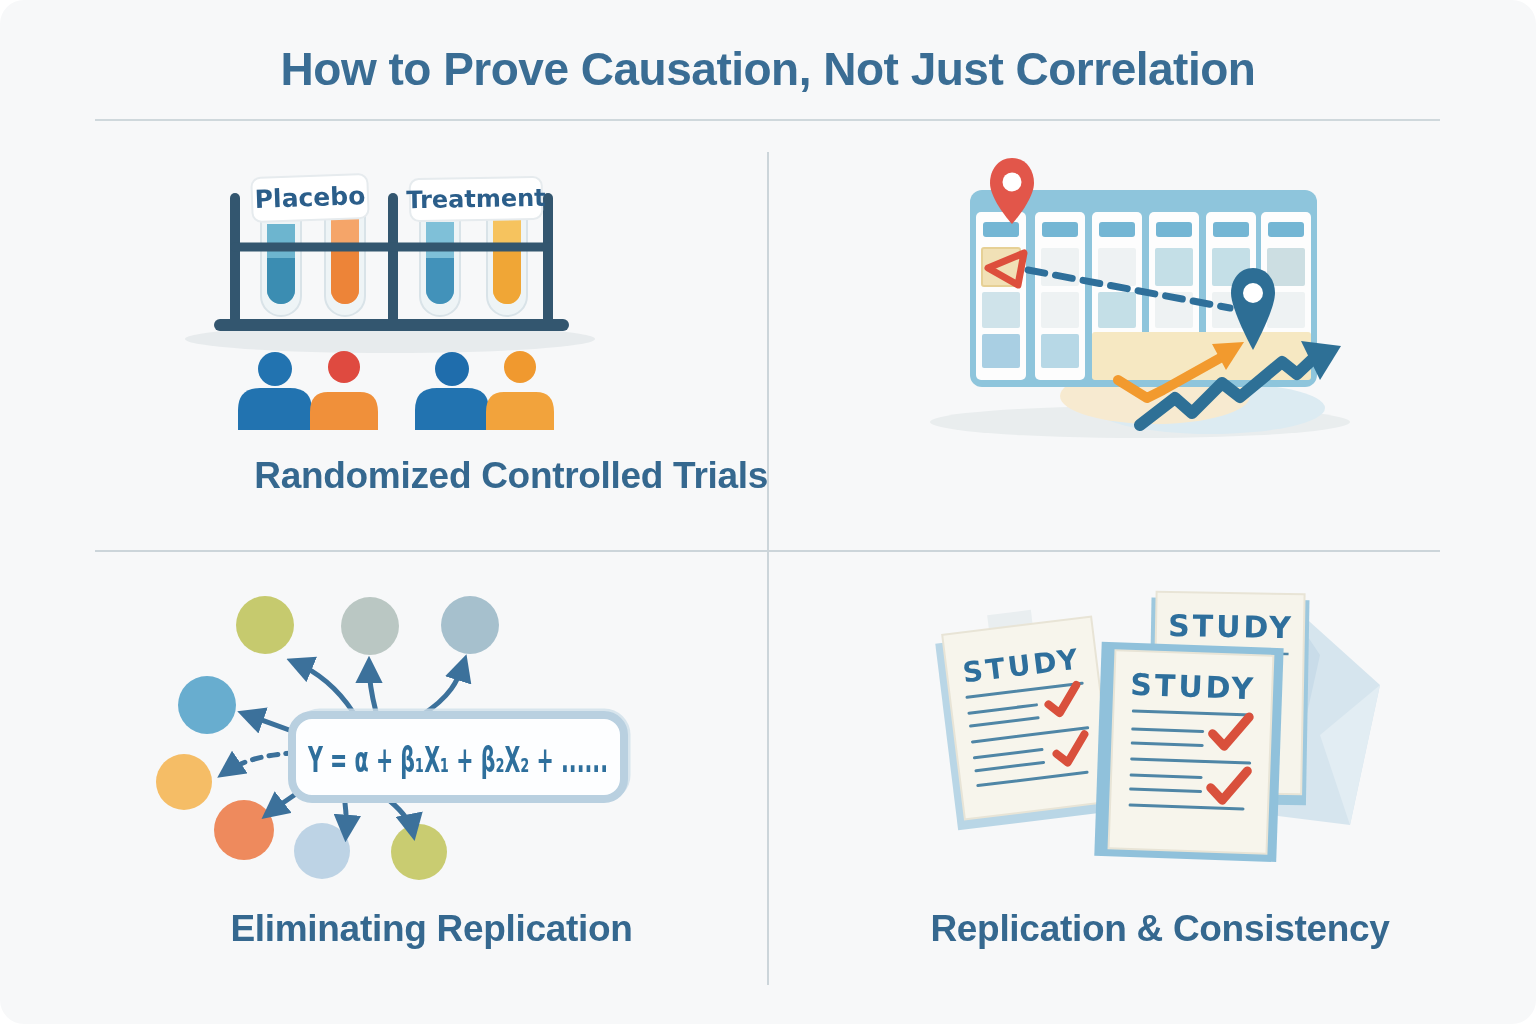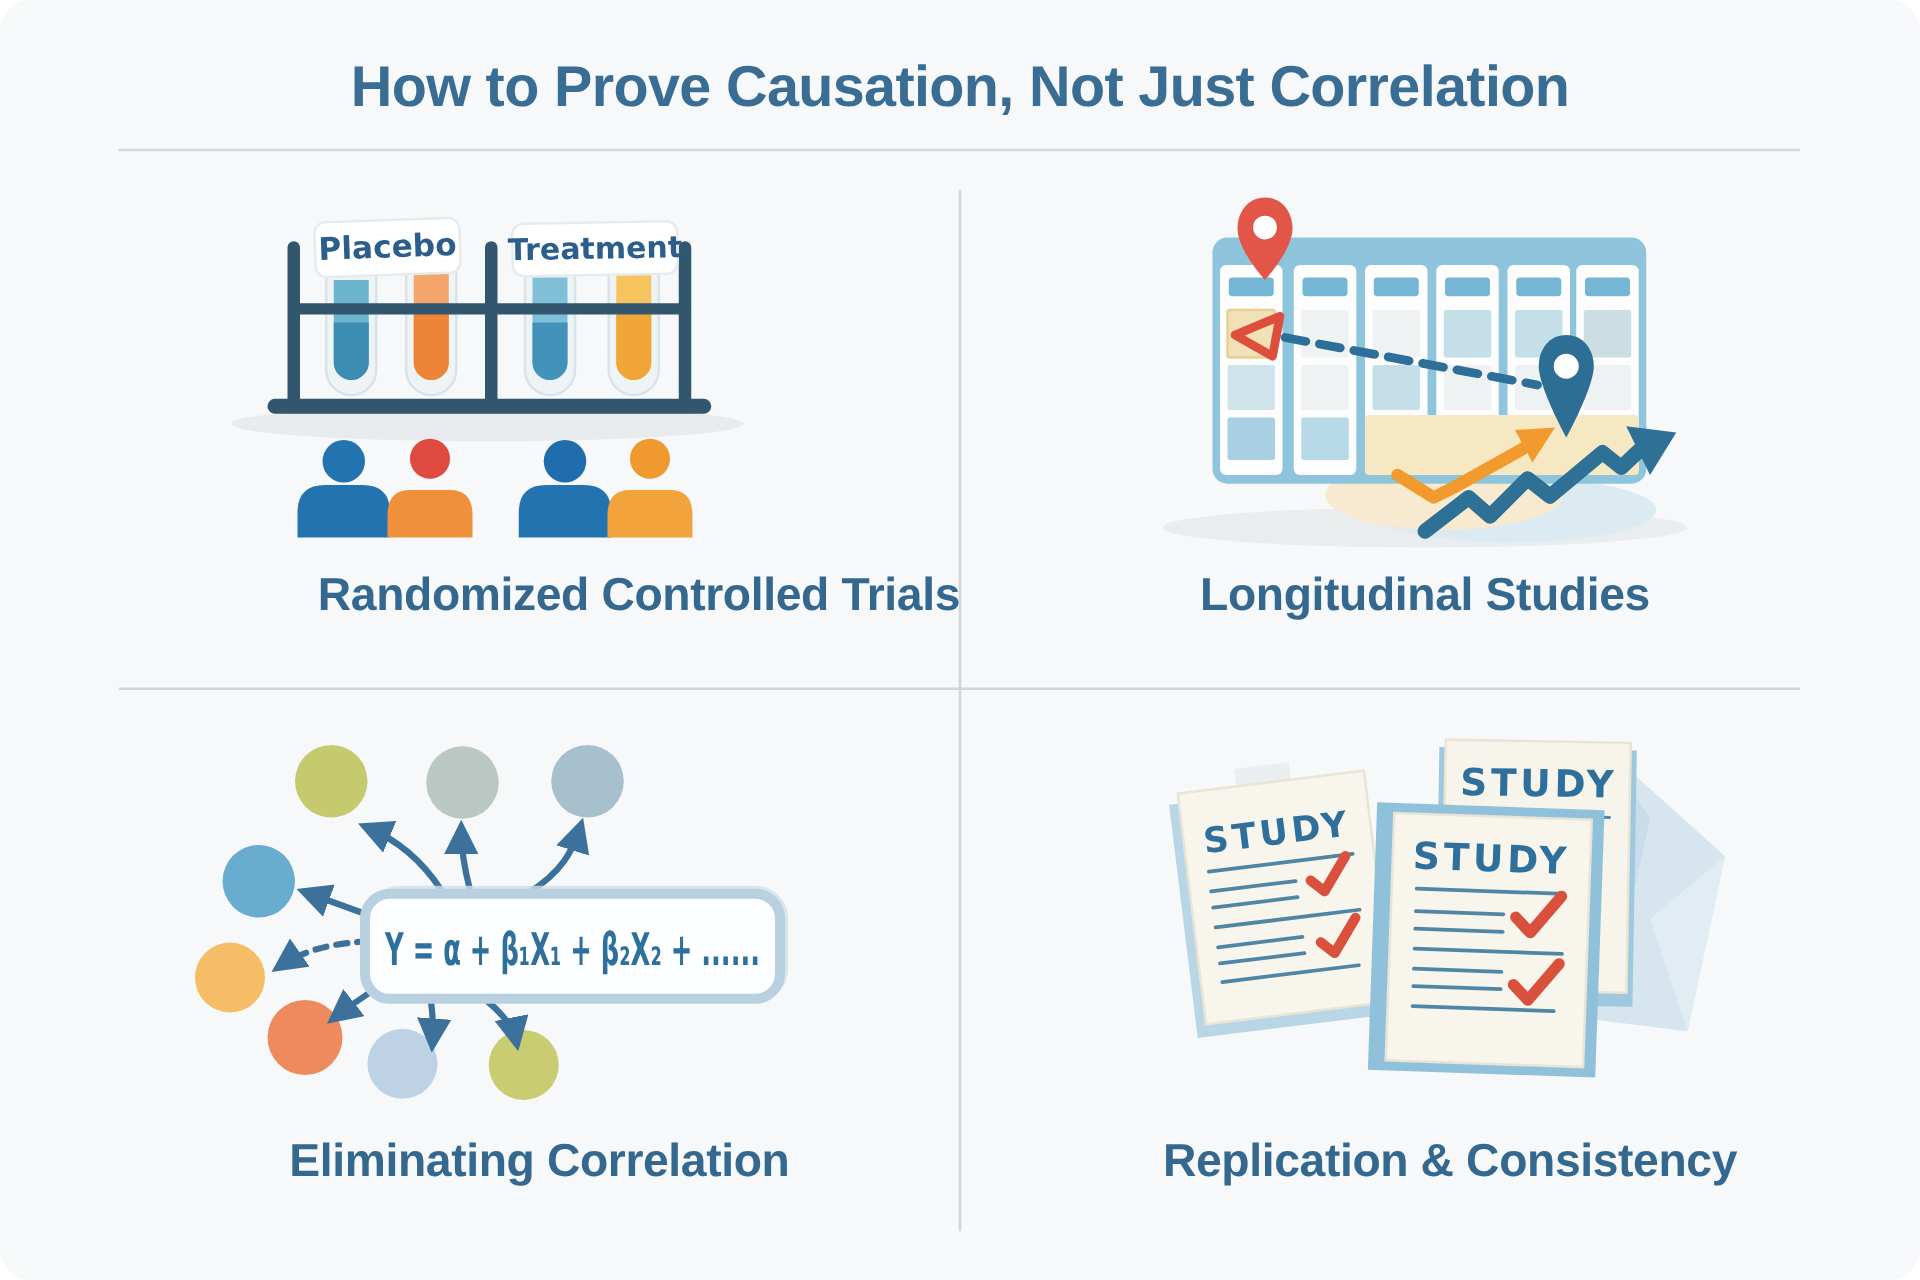--- a/index.html
+++ b/index.html
@@ -163,21 +163,20 @@
     <g>
       <path d="M258,230 L287,248 L303,240 L362,207" stroke="#f29a2e" stroke-width="10" stroke-linecap="round" stroke-linejoin="round" fill="none"></path>
       <polygon points="352,194 384,192 366,220" fill="#f29a2e"></polygon>
     </g>
 
     <g>
       <path d="M280,275 L315,248 L332,263 L362,233 L380,247 L422,212 L437,224 L455,207" stroke="#2e7096" stroke-width="12" stroke-linecap="round" stroke-linejoin="round" fill="none"></path>
       <polygon points="441,191 481,196 460,230" fill="#2e7096"></polygon>
     </g>
   </svg>
-  <div class="caption cap-lon">Longitudinal Studies</div>
 
   <svg class="quad-svg" style="left:110px; top:565px;" width="640" height="400" viewBox="0 0 640 400">
     <defs>
       <marker id="ah" viewBox="0 0 10 10" refX="7" refY="5" markerWidth="5.5" markerHeight="5.5" orient="auto-start-reverse">
         <path d="M0,0 L10,5 L0,10 z" fill="#3c719b"></path>
       </marker>
     </defs>
 
     <g>
       <circle cx="155" cy="60" r="29" fill="#c6ca6e"></circle>
@@ -200,21 +199,21 @@
       <path d="M235,238 Q237,255 236,269" marker-end="url(#ah)"></path>
       <path d="M280,236 Q300,253 303,268" marker-end="url(#ah)"></path>
     </g>
 
     <g>
       <rect x="186" y="146" width="332" height="88" rx="24" fill="none" stroke="#cfe0ea" stroke-width="5" opacity="0.8"></rect>
       <rect x="182" y="150" width="332" height="84" rx="20" fill="#fdfeff" stroke="#b9d0e0" stroke-width="8"></rect>
       <text x="348" y="207" text-anchor="middle" font-size="36" font-weight="bold" fill="#2e6f9c" textLength="300" lengthAdjust="spacingAndGlyphs">Y = α + β₁X₁ + β₂X₂ + ......</text>
     </g>
   </svg>
-  <div class="caption cap-con">Eliminating Correlation</div>
+  <div class="caption cap-con">Eliminating Replication</div>
 
   <svg class="quad-svg" style="left:850px; top:575px;" width="600" height="360" viewBox="0 0 600 360">
 
     <g>
       <polygon points="430,20 530,110 500,250 420,240 390,120" fill="#d6e5ee"></polygon>
       <polygon points="430,20 470,80 450,170 390,120" fill="#c9dce9"></polygon>
       <polygon points="500,250 470,160 530,110" fill="#e2edf3"></polygon>
     </g>
 
     <g transform="rotate(1 380 110)">

